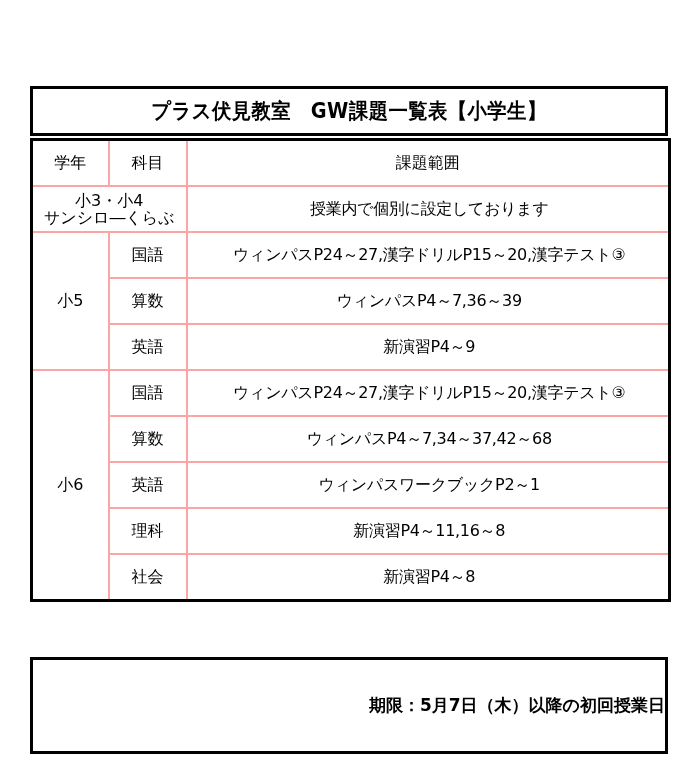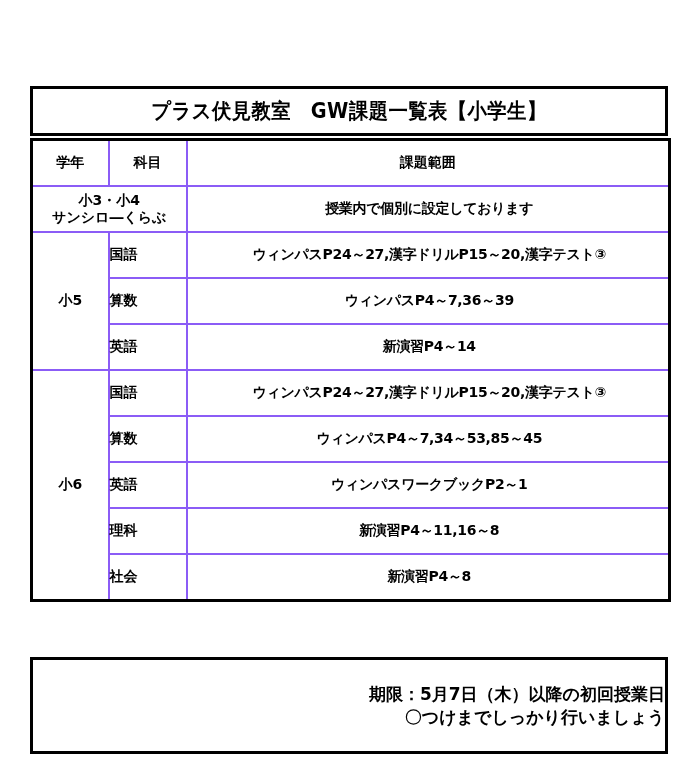--- a/index.html
+++ b/index.html
@@ -3,25 +3,25 @@
 <meta charset="utf-8">
 <style>
   html, body { margin:0; padding:0; background:#ffffff; }
   body { width:690px; height:773px; position:relative; overflow:hidden;
          font-family:"DejaVu Sans","Liberation Sans",sans-serif; color:#000; }
   .title-box { position:absolute; left:30px; top:43px; width:632px; height:44px;
                border:3px solid #000; display:flex; align-items:center; justify-content:center;margin-top:43px; }
   .title-text { font-size:21px; font-weight:bold; letter-spacing:0.5px; transform:scaleX(0.92); white-space:nowrap; }
   table.tasks { position:absolute; left:30px; top:138px; width:638px; border-collapse:collapse;
                 border:3px solid #000; table-layout:fixed; }
-  table.tasks td, table.tasks th { border:2px solid #8b5cf6; padding:0; height:44px; font-size:14px; font-weight:bold; }
+  table.tasks td, table.tasks th { border:2px solid #fca5a5; padding:0; height:44px; font-size:16px; font-weight:normal; }
   table.tasks th { text-align:center; }
   col.c1 { width:77px; } col.c2 { width:78px; } col.c3 { width:483px; }
   td.grade { text-align:center; }
-  td.subject { text-align:left;margin-left:22px; }
+  td.subject { text-align:center;margin-left:22px; }
   td.range { text-align:center; padding-left:3px !important; white-space:nowrap; letter-spacing:-0.3px; }
   td.grade-two { line-height:17px; font-size:15px;margin-top:26px; }
   .footer-box { position:absolute; left:30px; top:657px; width:632px; height:91px;
                 border:3px solid #000; display:flex; flex-direction:column; align-items:flex-end; justify-content:center; }
   .footer-line { font-size:17px; font-weight:bold; line-height:23px; white-space:nowrap; }
 </style>
 </head>
 <body>
 
 <div class="title-box">
@@ -51,42 +51,41 @@
     <td class="grade" rowspan="3">小5</td>
     <td class="subject">国語</td>
     <td class="range">ウィンパスP24～27,漢字ドリルP15～20,漢字テスト③</td>
   </tr>
   <tr>
     <td class="subject">算数</td>
     <td class="range">ウィンパスP4～7,36～39</td>
   </tr>
   <tr>
     <td class="subject">英語</td>
-    <td class="range">新演習P4～14</td>
+    <td class="range">新演習P4～9</td>
   </tr>
   <tr>
     <td class="grade" rowspan="5">小6</td>
     <td class="subject">国語</td>
     <td class="range">ウィンパスP24～27,漢字ドリルP15～20,漢字テスト③</td>
   </tr>
   <tr>
     <td class="subject">算数</td>
-    <td class="range">ウィンパスP4～7,34～53,85～45</td>
+    <td class="range">ウィンパスP4～7,34～37,42～68</td>
   </tr>
   <tr>
     <td class="subject">英語</td>
     <td class="range">ウィンパスワークブックP2～1</td>
   </tr>
   <tr>
     <td class="subject">理科</td>
     <td class="range">新演習P4～11,16～8</td>
   </tr>
   <tr>
     <td class="subject">社会</td>
     <td class="range">新演習P4～8</td>
   </tr>
 </tbody>
   </table>
 
 <div class="footer-box">
   <div class="footer-line">期限：5月7日（木）以降の初回授業日</div>
-  <div class="footer-line">〇つけまでしっかり行いましょう</div>
 </div>
 
 </body></html>

